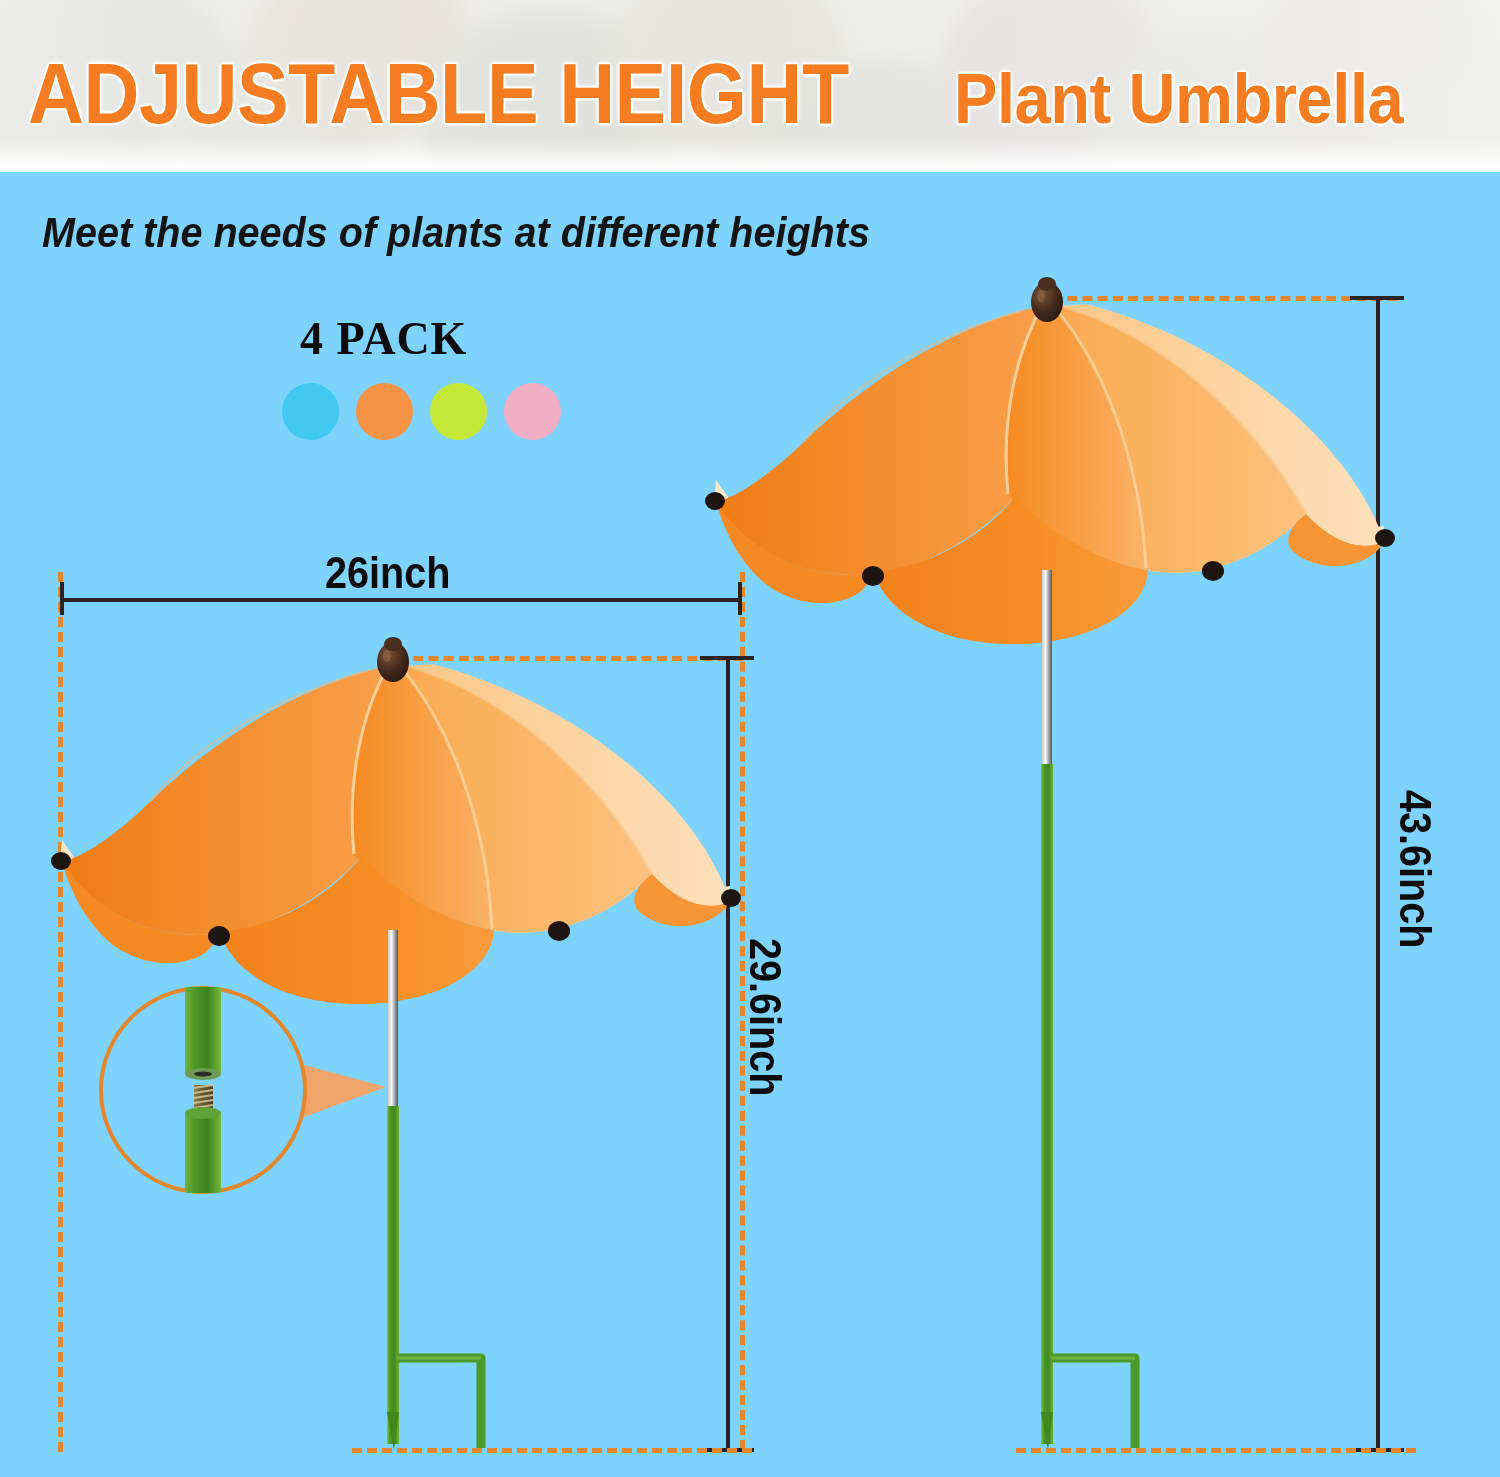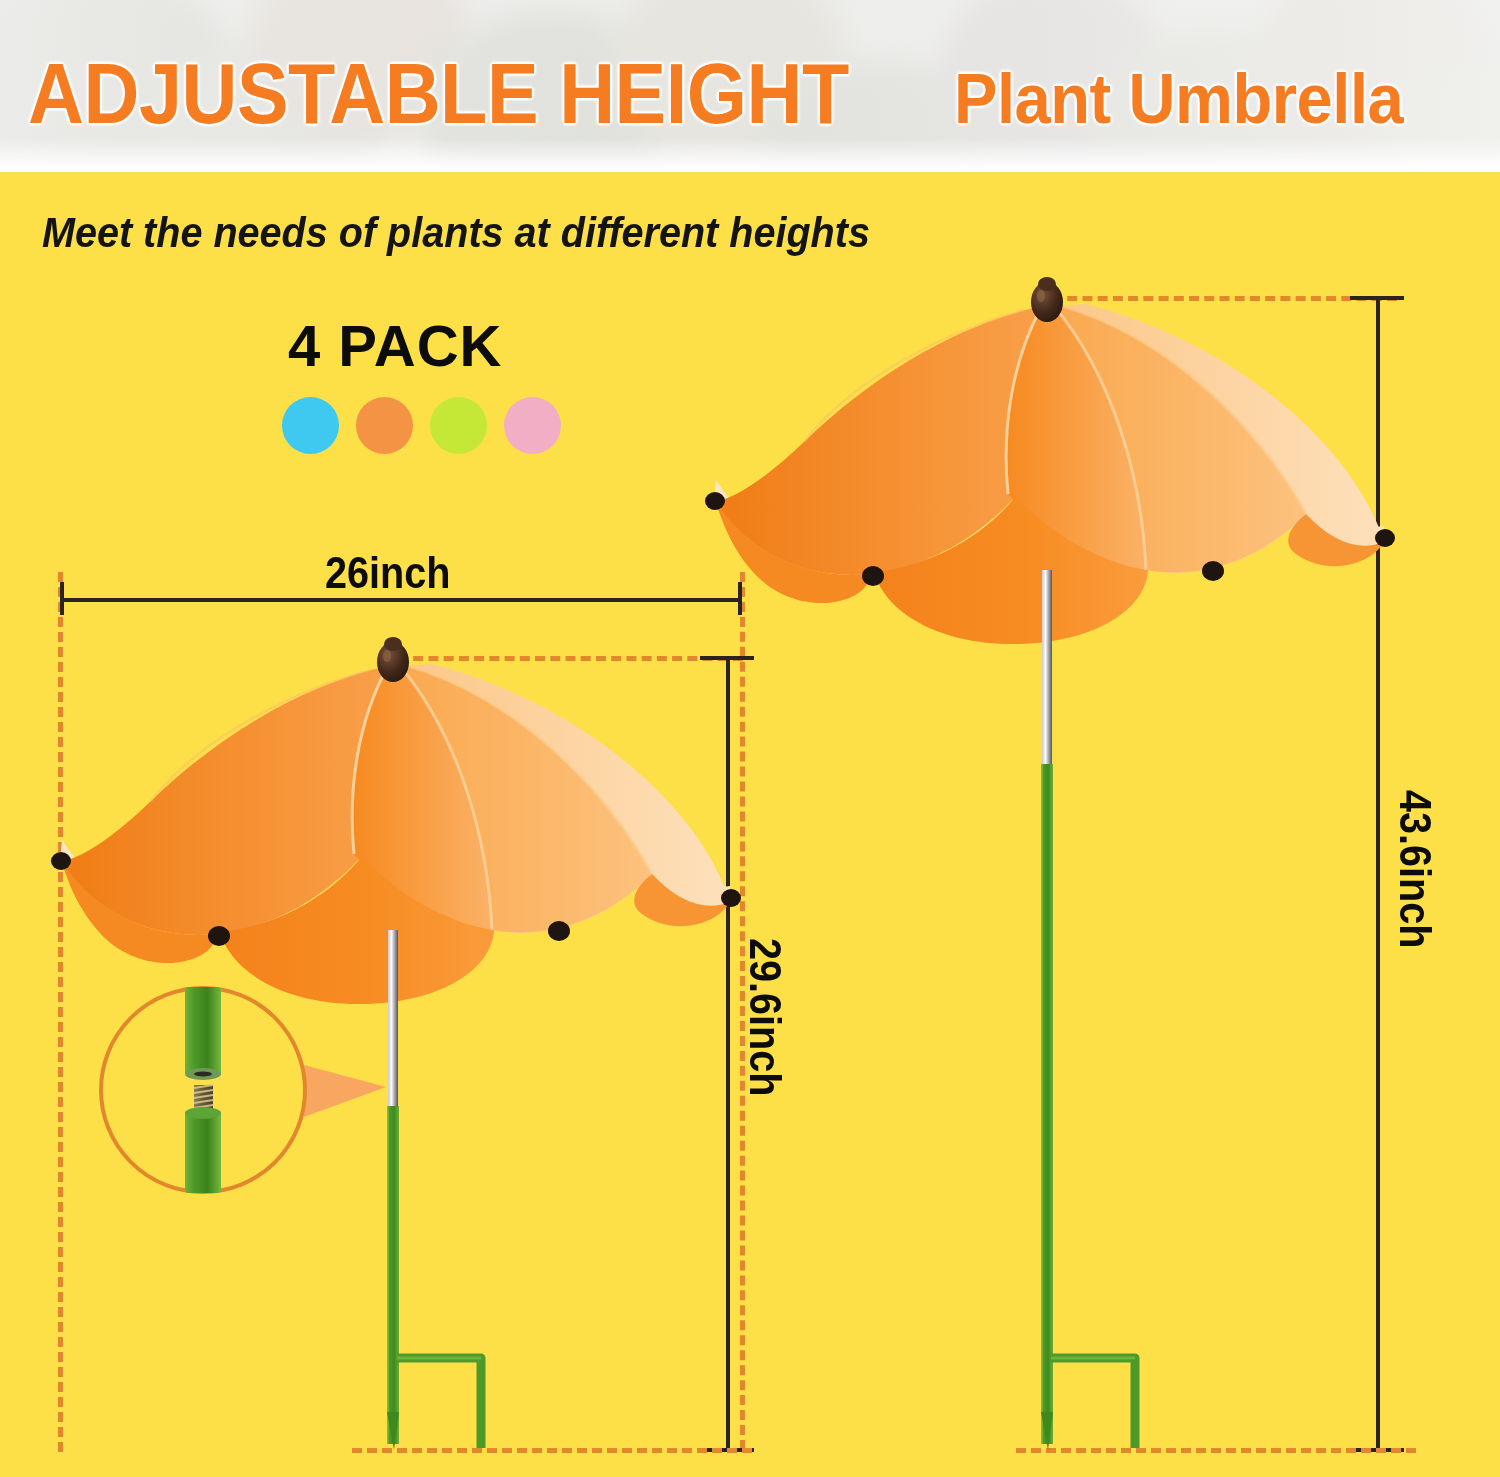--- a/index.html
+++ b/index.html
@@ -4,21 +4,21 @@
 <style>
   html, body {
     margin: 0;
     padding: 0;
     background: #ffffff;
   }
   #page {
     position: relative;
     width: 1500px;
     height: 1477px;
-    background: #fde047;
+    background: #7dd3fc;
     overflow: hidden;
     font-family: "Liberation Sans", sans-serif;
   }
 
   
   #header-banner {
     position: absolute;
     left: 0; top: 0;
     width: 1500px;
     height: 172px;
@@ -94,26 +94,26 @@
     white-space: nowrap;
   }
 
   
   #pack-block {
     position: absolute;
     left: 282px;
     top: 312px;
   }
   #pack-label {
-    font-family: Liberation Sans, sans-serif;
+    font-family: Liberation Serif, serif;
     font-weight: bold;
-    font-size: 58px;
+    font-size: 46px;
     color: #0c0c0c;
     letter-spacing: 1px;
-    margin-left: 6px;
+    margin-left: 18px;
   }
   #pack-swatches {
     margin-top: 18px;
     display: flex;
     gap: 17px;
   }
   .swatch {
     width: 57px;
     height: 57px;
     border-radius: 50%;

